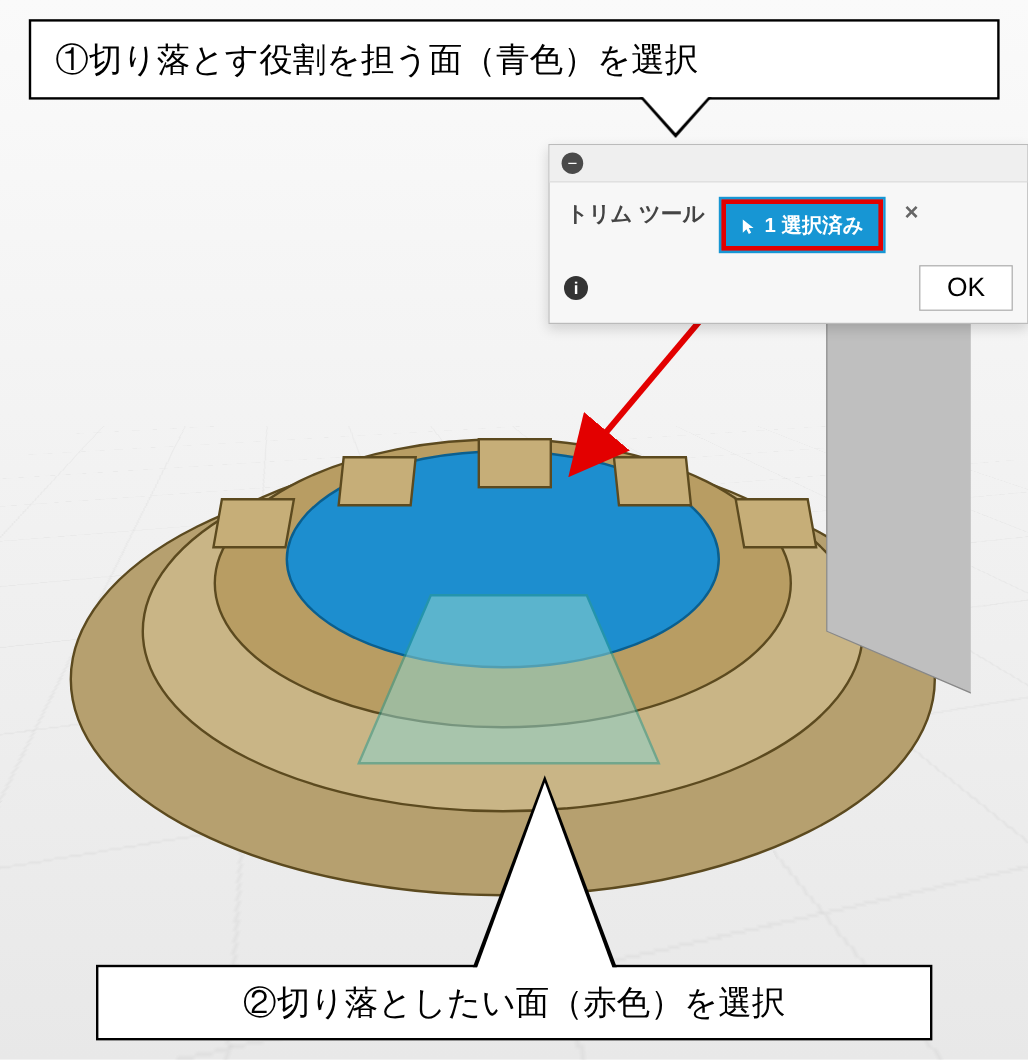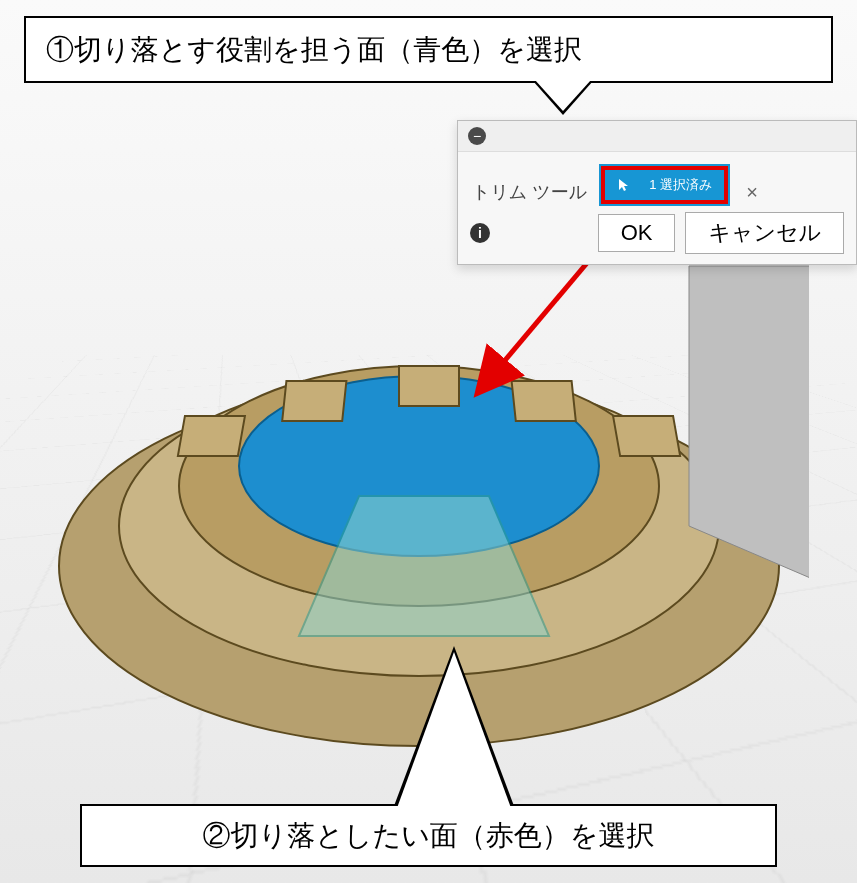--- a/index.html
+++ b/index.html
@@ -124,32 +124,33 @@
       width: 18px; height: 18px;
       border-radius: 50%;
       background: #4a4a4a;
       color:#fff;
       display:flex;align-items:center;justify-content:center;
       font-size:14px;line-height:1;
     }
     .dialog-body {
       padding: 14px 14px 60px 14px;
       display: flex;
-      align-items: flex-end;
+      align-items: flex-start;
       gap: 14px;
+      font-weight: bold;
     }
     .dialog-body .label { color:#444; }
     .sel-pill {
       display:inline-flex;
       align-items:center;
-      gap:18px;
+      gap:6px;
       background:#1796d4;
       color:#fff;
       padding:6px 12px;
-      font-size:13px;
+      font-size:17px;
       border:4px solid #e30000;
       outline:2px solid #1796d4;
     }
     .sel-pill .cursor{
       width:14px;height:14px;
       display:inline-block;
     }
     .sel-clear{
       color:#666;
       font-size:20px;
@@ -240,21 +241,20 @@
               <path d="M2 1 L2 12 L5 9 L7 13 L9 12 L7 8 L11 8 Z" fill="#fff"></path>
             </svg>
         </span>
         <span>1 選択済み</span>
       </span>
       <span class="sel-clear">×</span>
     </div>
     <div class="dialog-footer">
       <span class="info">i</span>
       <button class="btn">OK</button>
-      <button class="btn">キャンセル</button>
     </div>
   </div>
 
   <div class="callout top">
     <span>①切り落とす役割を担う面（青色）を選択</span>
   </div>
   <div class="callout bottom">
     <span>②切り落としたい面（赤色）を選択</span>
   </div>
 </div>

